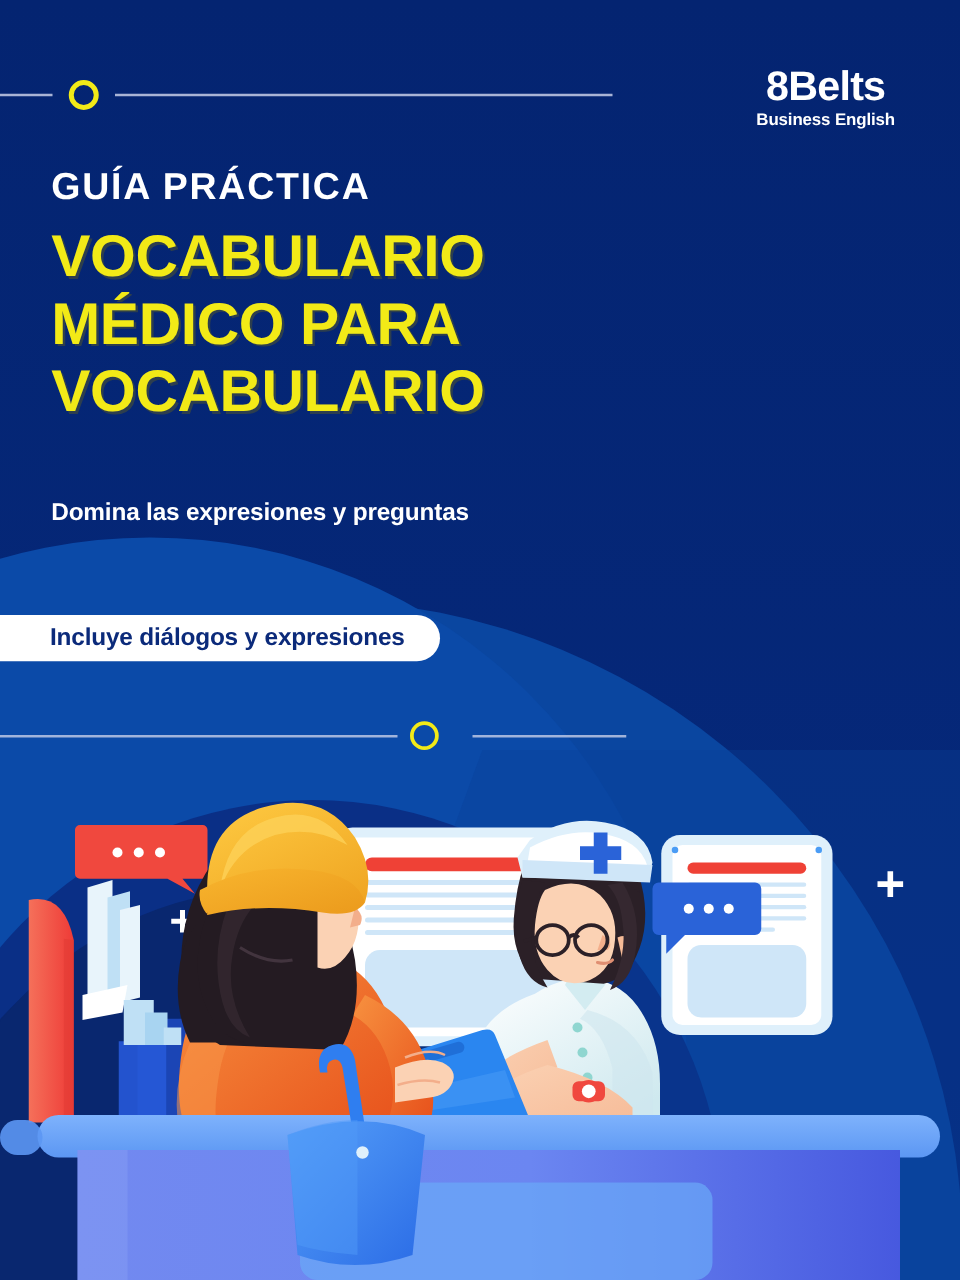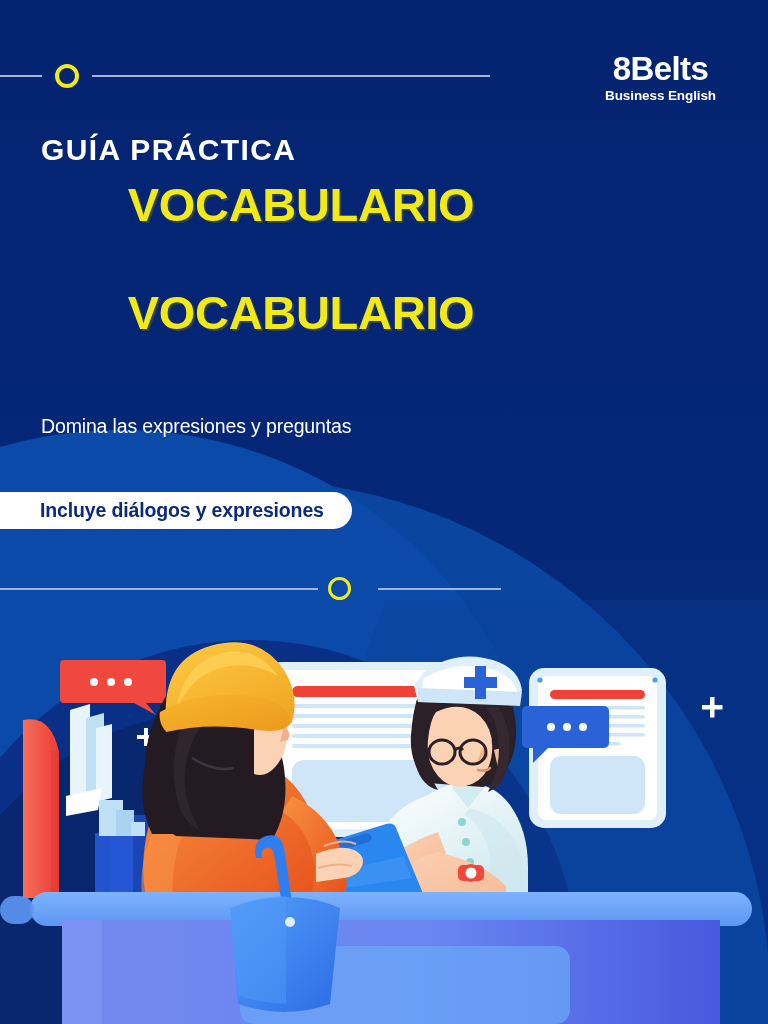--- a/index.html
+++ b/index.html
@@ -55,27 +55,26 @@
     color:#ffffff; line-height:1.1;margin-top:32px;
   }
 
   
   .title{
     position:absolute; left:41px; top:178px; width:520px;
     font-size:47px; font-weight:700; line-height:1.15;
     letter-spacing:-.3px;
     color:#f2ea17;
     text-shadow:2px 2px 0 rgba(120,110,10,.35);
-    text-align:center;
   }
 
   
   .subtitle{
-    position:absolute; left:41px; top:412px; width:600px;
-    font-size:19.5px; font-weight:400; line-height:1.45;
+    position:absolute; left:41px; top:396px; width:600px;
+    font-size:19.5px; font-weight:700; line-height:1.45;
     color:#ffffff; letter-spacing:-.15px;
   }
 
   
   .pill{
     position:absolute; left:-40px; top:492px;
     height:37px; padding:0 28px 0 80px;
     background:#ffffff; border-radius:0 20px 20px 0;
     display:flex; align-items:center;
     color:#0b2a7a; font-size:19.5px; font-weight:700;
@@ -180,21 +179,21 @@
 
   <div class="logo">
     <div class="logo-main">8Belts</div>
     <div class="logo-sub">Business English</div>
   </div>
 
   <div class="eyebrow">GUÍA PRÁCTICA</div>
 
   <h1 class="title">
     <span>VOCABULARIO</span><br>
-    <br>
+    <span>MÉDICO PARA</span><br>
     <span>VOCABULARIO</span>
   </h1>
 
   <p class="subtitle">
     <span>Domina las expresiones y preguntas</span><br>
   </p>
 
   <div class="pill">
     <span>Incluye diálogos y expresiones</span>
   </div>

